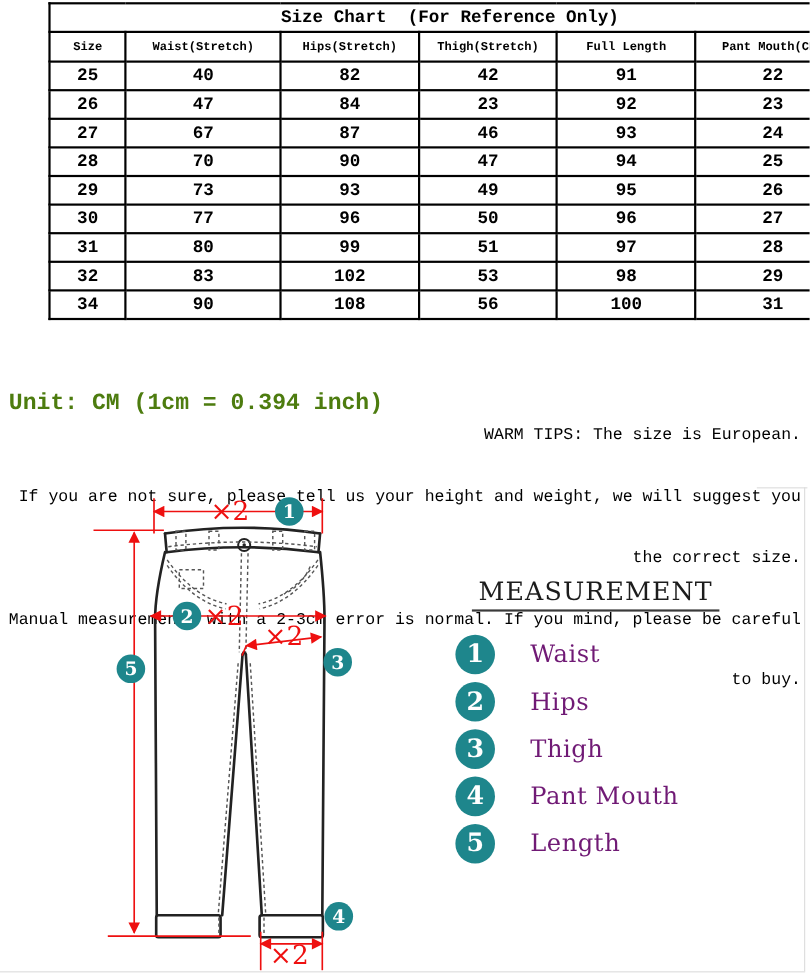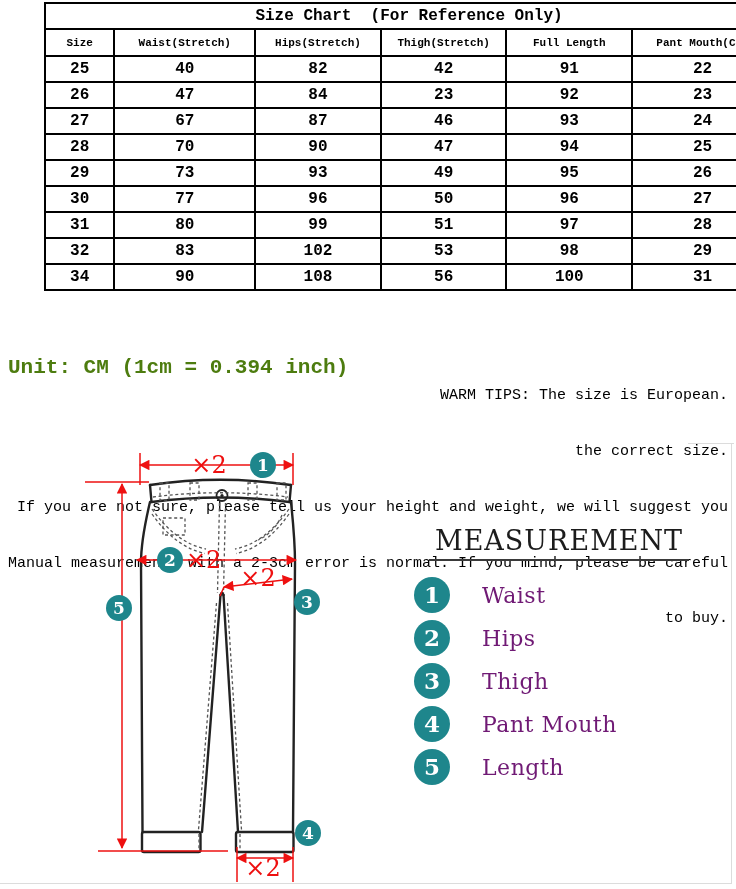--- a/index.html
+++ b/index.html
@@ -23,21 +23,21 @@
 
   
   .diagram{position:absolute;top:445px;left:0;width:736px;height:444px;}
   .diagram svg{position:absolute;top:0;left:0;}
   .frame-right{position:absolute;left:731px;top:-2px;width:1px;height:440px;background:#dcdcdc;}
   .frame-bottom{position:absolute;left:0;top:438px;width:732px;height:1px;background:#dcdcdc;}
   .frame-top{position:absolute;left:688px;top:-2px;width:46px;height:1px;background:#dcdcdc;}
 
   
   .legend-title{position:absolute;left:429px;top:80px;
-        font-family:"DejaVu Serif",serif;font-size:27px;letter-spacing:1px;
+        font-family:"DejaVu Serif",serif;font-size:23px;letter-spacing:1px;
         color:#1c1c1c;padding:0 6px 3px 6px;border-bottom:2px solid #3a3a3a;}
   .legend-list{position:absolute;left:414px;top:132px;}
   .legend-row{display:flex;align-items:center;margin-bottom:7px;height:36px;}
   .legend-badge{width:36px;height:36px;border-radius:50%;background:#1e868c;
         color:#fff;font-family:"DejaVu Serif",serif;font-weight:700;
         font-size:23px;line-height:36px;text-align:center;flex:0 0 36px;}
   .legend-label{margin-left:32px;font-family:"DejaVu Serif",serif;
         font-size:22px;color:#701a75;letter-spacing:.5px;white-space:nowrap;}
 
   
@@ -142,22 +142,22 @@
         <td>56</td>
         <td>100</td>
         <td>31</td>
       </tr>
     </tbody>
 </table>
 
 <div class="unit-note">Unit: CM (1cm = 0.394 inch)</div>
 <div class="tips">
   <div>WARM TIPS: The size is European.</div>
+  <div>If you are not sure, please tell us your height and weight, we will suggest you</div>
   <div>the correct size.</div>
-  <div>If you are not sure, please tell us your height and weight, we will suggest you</div>
   <div>Manual measurement, with a 2-3cm error is normal. If you mind, please be careful</div>
   <div>to buy.</div>
 </div>
 
 <div class="diagram">
   <div class="frame-top"></div>
   <div class="frame-right"></div>
   <div class="frame-bottom"></div>
 
   <svg width="736" height="444" viewBox="0 0 736 444">

